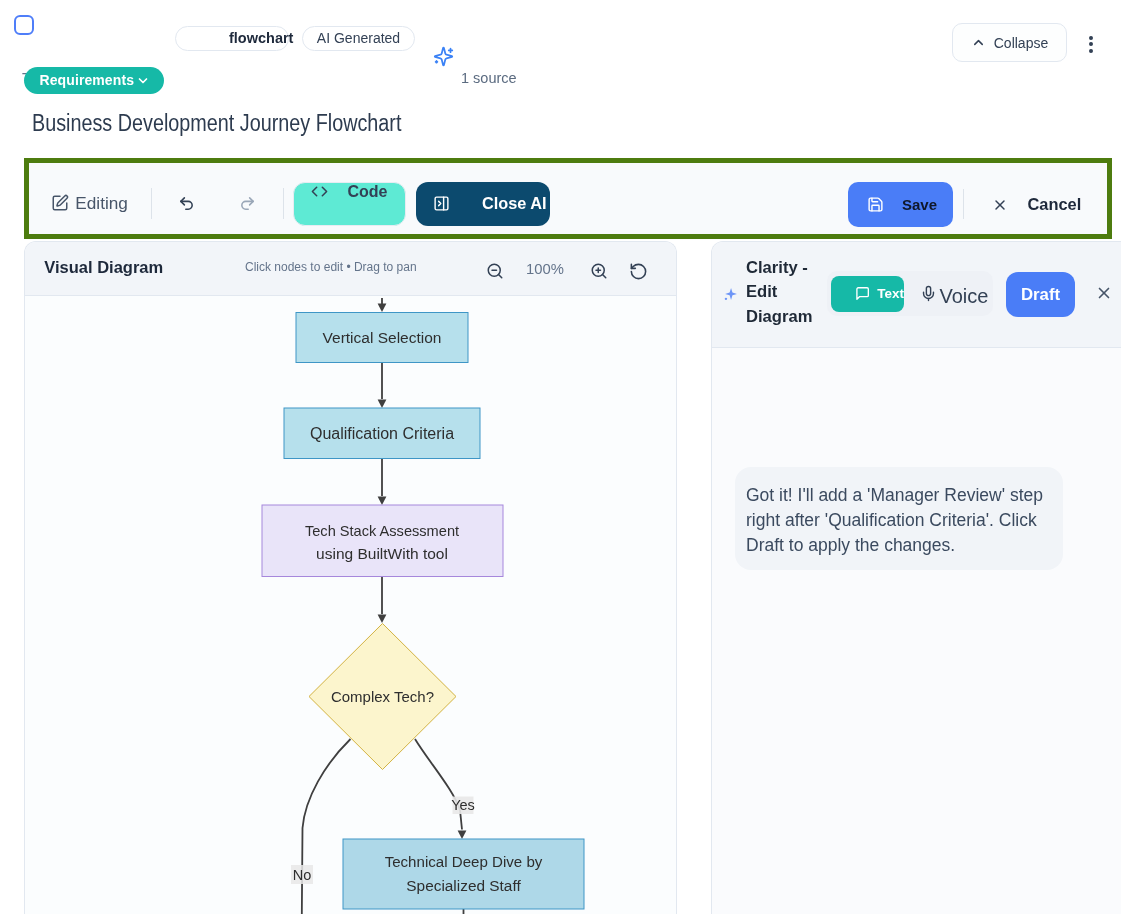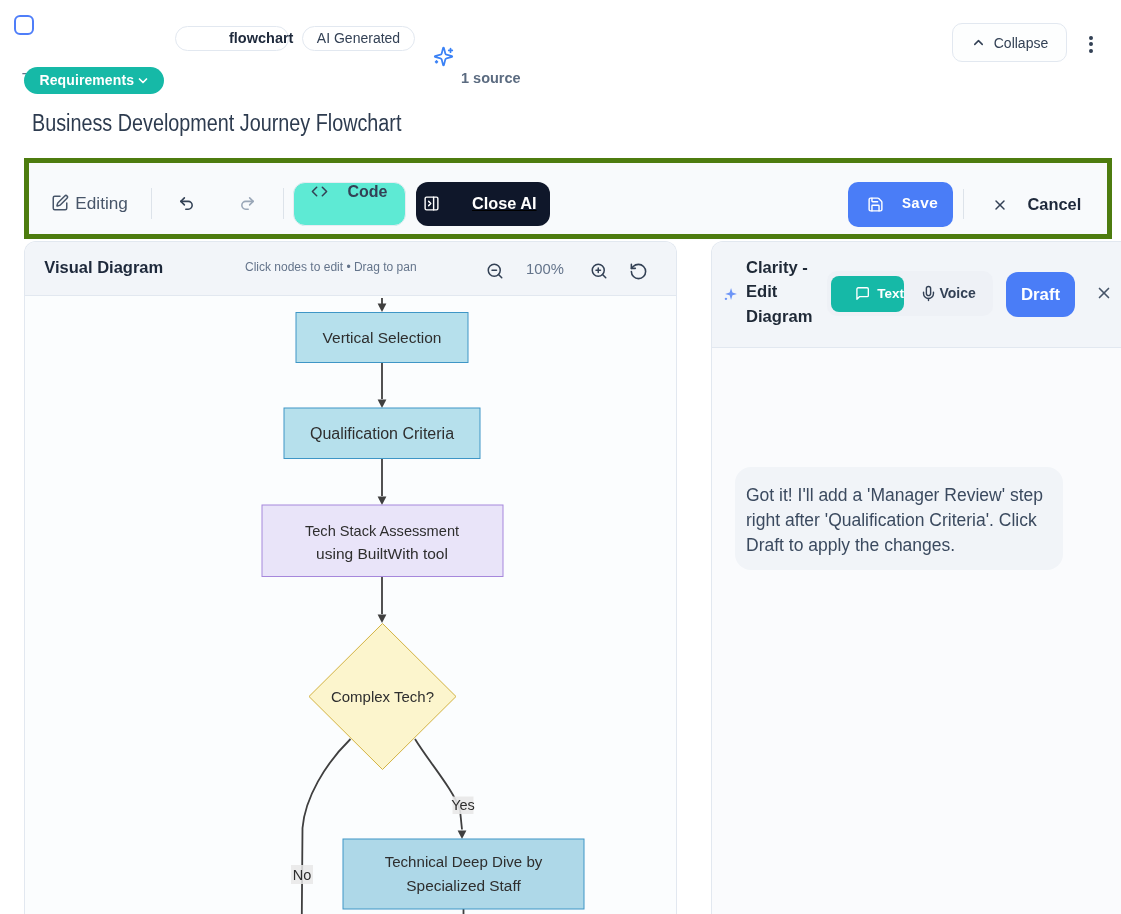--- a/index.html
+++ b/index.html
@@ -36,21 +36,21 @@
 </div>
 
 <div class="abs" style="left:433px; top:27px; display:flex; align-items:center;">
   <svg class="ico" width="21" height="21" viewBox="0 0 24 24" fill="none" stroke="#3b82f6" stroke-width="2" stroke-linecap="round" stroke-linejoin="round">
       <path d="M9.937 15.5A2 2 0 0 0 8.5 14.063l-6.135-1.582a.5.5 0 0 1 0-.962L8.5 9.936A2 2 0 0 0 9.937 8.5l1.582-6.135a.5.5 0 0 1 .963 0L14.063 8.5A2 2 0 0 0 15.5 9.937l6.135 1.581a.5.5 0 0 1 0 .964L15.5 14.063a2 2 0 0 0-1.437 1.437l-1.582 6.135a.5.5 0 0 1-.963 0z"></path>
       <path d="M20 3v4"></path>
       <path d="M22 5h-4"></path>
       <path d="M4 17v2"></path>
       <path d="M5 18H3"></path>
     </svg>
-  <span style="margin-left:7px; color:#5b6b80; font-weight:700; font-size:14.5px;margin-top:43px;">1 source</span>
+  <span style="margin-left:7px; color:#5b6b80; font-weight:400; font-size:14.5px;margin-top:43px;">1 source</span>
 </div>
 
 <div class="abs" style="left:952px; top:23px; width:115px; height:39px; border:1px solid #e2e8f0; border-radius:10px; background:#fdfefe; display:flex; align-items:center; justify-content:center;">
   <svg class="ico" width="15" height="15" viewBox="0 0 24 24" fill="none" stroke="#334155" stroke-width="2.4" stroke-linecap="round" stroke-linejoin="round">
       <path d="m18 15-6-6-6 6"></path>
     </svg>
   <span style="margin-left:8px; color:#334155; font-weight:400; font-size:14px;">Collapse</span>
 </div>
 
 <div class="abs" style="left:1089px; top:36px; display:flex; flex-direction:column; gap:2.6px;">
@@ -78,35 +78,35 @@
       <path d="M20 9H9.5A5.5 5.5 0 0 0 4 14.5 5.5 5.5 0 0 0 9.5 20H13"></path>
     </svg>
   <div class="abs" style="left:253.5px; top:25px; width:1px; height:31px; background:#dde3ea;"></div>
   <div class="abs" style="left:264px; top:19px; width:112.5px; height:44px; border:1px solid #e7ecf2; border-radius:12px; background:#5eead4; display:flex; align-items:flex-start; padding-left:17px;">
     <svg class="ico" width="17" height="17" viewBox="0 0 24 24" fill="none" stroke="#334155" stroke-width="2.2" stroke-linecap="round" stroke-linejoin="round">
         <path d="m16 18 6-6-6-6"></path>
         <path d="m8 6-6 6 6 6"></path>
       </svg>
     <span style="margin-left:19.5px; color:#334155; font-weight:700; font-size:16px;">Code</span>
   </div>
-  <div class="abs" style="left:387px; top:19px; width:134px; height:44.5px; border-radius:12px; background:#0f172a; display:flex; align-items:center; padding-left:7px;text-decoration:underline;">
+  <div class="abs" style="left:387px; top:19px; width:134px; height:44.5px; border-radius:12px; background:#0c4a6e; display:flex; align-items:center; padding-left:17px;">
     <svg class="ico" width="17" height="17" viewBox="0 0 24 24" fill="none" stroke="#ffffff" stroke-width="2" stroke-linecap="round" stroke-linejoin="round">
         <rect x="3" y="3" width="18" height="18" rx="2"></rect>
         <path d="M15 3v18"></path>
         <path d="m8 9 3 3-3 3"></path>
       </svg>
     <span style="margin-left:32px; color:#fff; font-weight:700; font-size:16.3px;">Close AI</span>
   </div>
   <div class="abs" style="left:819px; top:19.5px; width:105px; height:45px; border-radius:10px; background:#4a7df7; display:flex; align-items:center; padding-left:19px;">
     <svg class="ico" width="17" height="17" viewBox="0 0 24 24" fill="none" stroke="#ffffff" stroke-width="2" stroke-linecap="round" stroke-linejoin="round">
         <path d="M15.2 3a2 2 0 0 1 1.4.6l3.8 3.8a2 2 0 0 1 .6 1.4V19a2 2 0 0 1-2 2H5a2 2 0 0 1-2-2V5a2 2 0 0 1 2-2z"></path>
         <path d="M17 21v-7a1 1 0 0 0-1-1H8a1 1 0 0 0-1 1v7"></path>
         <path d="M7 3v4a1 1 0 0 0 1 1h7"></path>
       </svg>
-    <span style="margin-left:18px; color:#ffffff; font-weight:700; font-size:15px;font-family:Liberation Mono, monospace;">Save</span>
+    <span style="margin-left:18px; color:#0f172a; font-weight:700; font-size:15px;">Save</span>
   </div>
   <div class="abs" style="left:933.5px; top:26px; width:1px; height:30px; background:#dde3ea;"></div>
   <svg class="abs ico" style="left:963px; top:34px;" width="16" height="16" viewBox="0 0 24 24" fill="none" stroke="#334155" stroke-width="2.2" stroke-linecap="round" stroke-linejoin="round">
       <path d="M18 6 6 18"></path>
       <path d="m6 6 12 12"></path>
     </svg>
   <div class="abs" style="left:998.5px; top:33.5px; line-height:1; font-size:16.4px; font-weight:700; color:#1e293b;">Cancel</div>
 </div>
 
 <div class="abs" style="left:24px; top:240.5px; width:652.5px; height:674px; border:1px solid #e2e8f0; border-bottom:none; border-radius:12px 12px 0 0; background:#fbfdfe; overflow:hidden;">
@@ -181,21 +181,21 @@
         <svg class="ico" width="17" height="17" viewBox="0 0 24 24" fill="none" stroke="#ffffff" stroke-width="2.1" stroke-linecap="round" stroke-linejoin="round">
             <path d="M21 15a2 2 0 0 1-2 2H7l-4 4V5a2 2 0 0 1 2-2h14a2 2 0 0 1 2 2z"></path>
           </svg>
         <span style="margin-left:7px; color:#fff; font-weight:700; font-size:13.5px;">Text</span>
       </div>
       <svg class="abs ico" style="left:93px; top:14px;" width="17" height="17" viewBox="0 0 24 24" fill="none" stroke="#334155" stroke-width="2" stroke-linecap="round" stroke-linejoin="round">
           <path d="M12 2a3 3 0 0 0-3 3v7a3 3 0 0 0 6 0V5a3 3 0 0 0-3-3Z"></path>
           <path d="M19 10v2a7 7 0 0 1-14 0v-2"></path>
           <line x1="12" x2="12" y1="19" y2="22"></line>
         </svg>
-      <span class="abs" style="left:112.5px; top:15px; line-height:1; color:#334155; font-weight:700; font-size:14px;">Voice</span>
+      <span class="abs" style="left:112.5px; top:15px; line-height:1; color:#334155; font-weight:400; font-size:20px;">Voice</span>
     </div>
     <div class="abs" style="left:294px; top:30.5px; width:69px; height:45px; background:#4a7df7; border-radius:12px; display:flex; align-items:center; justify-content:center;">
       <span style="color:#fff; font-weight:700; font-size:16.8px;">Draft</span>
     </div>
     <svg class="abs ico" style="left:383px; top:42.5px;" width="18" height="18" viewBox="0 0 24 24" fill="none" stroke="#475569" stroke-width="2.2" stroke-linecap="round" stroke-linejoin="round">
         <path d="M18 6 6 18"></path>
         <path d="m6 6 12 12"></path>
       </svg>
   </div>
   <div class="abs" style="left:23px; top:225.5px; width:328px; height:103px; background:#f1f4f8; border-radius:16px; color:#3b4a5f; font-size:17.5px; line-height:25px; padding:16px 14px 10px 11px;">Got it! I'll add a 'Manager Review' step<br>right after 'Qualification Criteria'. Click<br>Draft to apply the changes.</div>

